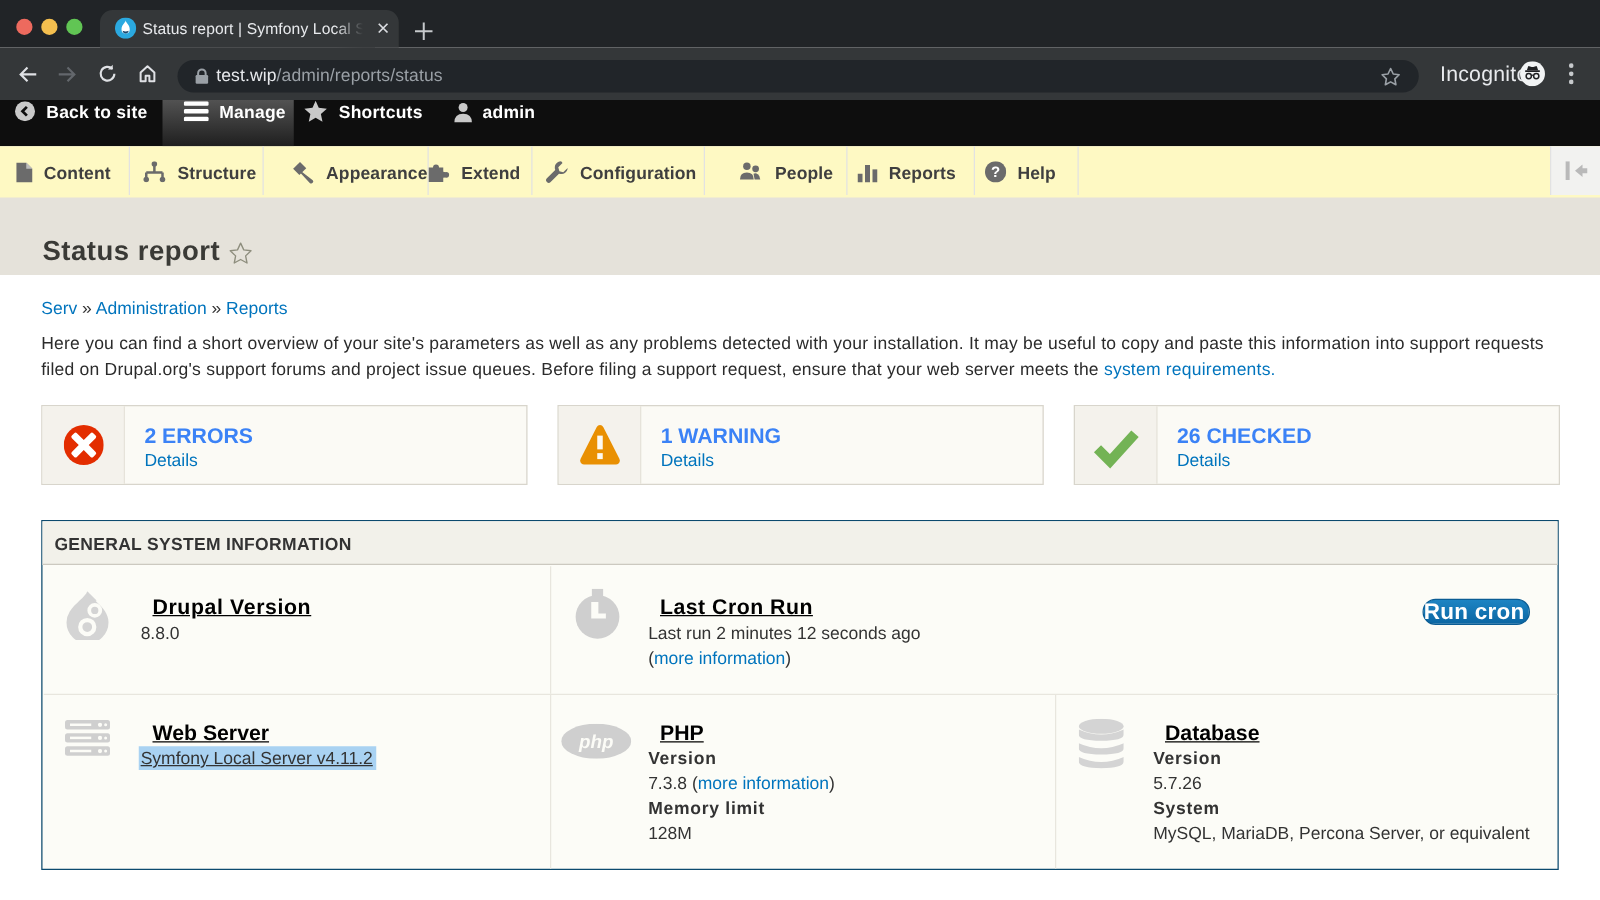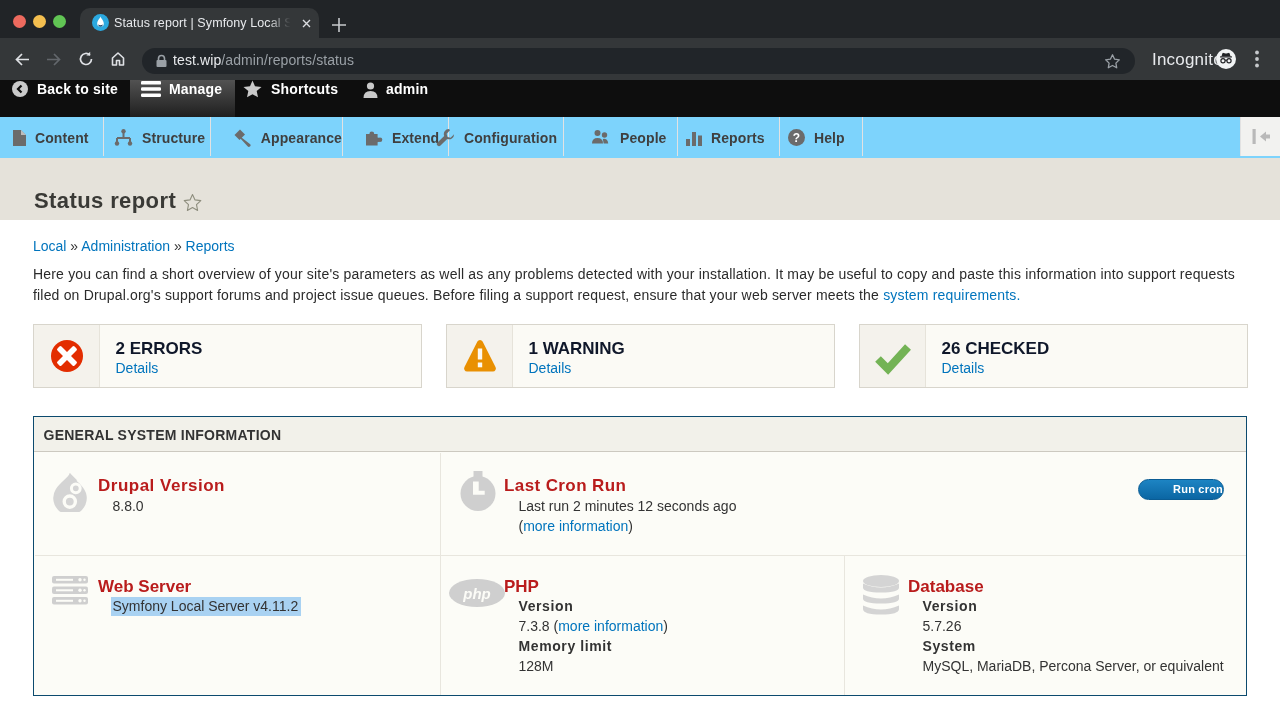--- a/index.html
+++ b/index.html
@@ -18,58 +18,58 @@
 
 
 #urlbar { position:absolute; left:0; top:38px; width:1280px; height:42px; background:#343739; }
 #urlfield { position:absolute; left:142px; top:10px; width:993px; height:26px; background:#212529; border-radius:13px; }
 #urltext { position:absolute; left:31px; top:4px; font-size:14px; color:#e8eaed; letter-spacing:.1px; }
 #urltext .path { color:#9aa0a6; }
 #incognito { position:absolute; left:1152px; top:12px; font-size:17px; color:#e8eaed; letter-spacing:.2px; }
 
 
 #admbar { position:absolute; left:0; top:80px; width:1280px; height:37px; background:#0e0e0e; color:#fff; }
-.admitem { position:absolute; top:0; height:37px; display:flex; align-items:center; padding-bottom:19px; font-size:14px; font-weight:bold; color:#fff; letter-spacing:.2px; }
+.admitem { position:absolute; top:0; height:37px; display:flex; align-items:center; padding-bottom:19px; font-size:14px; font-weight:bold; color:#fff; letter-spacing:.2px;justify-content:center; }
 #manage { background:linear-gradient(180deg,#525252,#1f1f1f); }
 
 
-#menubar { position:absolute; left:0; top:117px; width:1280px; height:52px; background:#7dd3fc; border-bottom:1px solid #aaa9a3; }
+#menubar { position:absolute; left:0; top:117px; width:1280px; height:52px; background:#fef9c3; border-bottom:1px solid #aaa9a3; }
 .mitem { position:absolute; top:0; height:39px; display:flex; align-items:center; padding-top:2px; border-right:1px solid #e2e2e2; font-size:14px; font-weight:bold; color:#3f3f3f; letter-spacing:.1px; }
 .mitem svg { margin-right:9px; }
 #collapse { position:absolute; left:1240px; top:0; width:40px; height:39px; background:#f2f2f0; border-left:1px solid #e2e2e2; }
 
 
 #pagehead { position:absolute; left:0; top:158px; width:1280px; height:62px; background:#e5e2da; }
 #pagetitle { position:absolute; left:34px; top:187.7px; font-size:22px; font-weight:bold; color:#3a3a36; letter-spacing:.4px; }
 
 
 #breadcrumb { position:absolute; left:33px; top:238px; font-size:14px; color:#333; }
 a { color:#0074bd; text-decoration:none; }
 #para { position:absolute; left:33px; top:263.5px; width:1230px; font-size:14px; line-height:21px; color:#2b2b2b; letter-spacing:.18px; }
 
 
 .card { position:absolute; top:324px; width:389px; height:64px; background:#fbfaf5; border:1px solid #d8d5cc; }
 .cicon { position:absolute; left:0; top:0; width:66px; height:62px; background:#f4f2ec; border-right:1px solid #e6e3da; }
-.ctitle { position:absolute; left:81.5px; top:14px; font-size:17px; font-weight:bold; color:#0f172a; }
+.ctitle { position:absolute; left:81.5px; top:14px; font-size:17px; font-weight:bold; color:#3b82f6; }
 .cdetails { position:absolute; left:81.5px; top:34.5px; font-size:14px; }
 
 
 #panel { position:absolute; left:33px; top:416px; width:1214px; height:280px; background:#fcfcf7; border:1px solid #0c4a6e; }
 #phead { position:absolute; left:0; top:0; width:1212px; height:35px; background:#f2f1ea; border-bottom:1px solid #ccc9c0; }
 #phead span { position:absolute; left:9.5px; top:9.5px; font-size:14px; font-weight:bold; color:#333; letter-spacing:.25px; }
 .pcell { position:absolute; }
 .pcell .icon { position:absolute; left:18px; top:20px; }
-.ptitle { position:absolute; left:64px; top:22.5px; font-size:17px; font-weight:bold; color:#b91c1c; }
+.ptitle { position:absolute; left:88px; top:22.5px; font-size:17px; font-weight:bold; color:#000000;text-decoration:underline; }
 .r2 .ptitle { top:20.5px; }
 .pbody { position:absolute; left:78.5px; top:42.5px; font-size:14px; line-height:20px; color:#333; }
 .r2 .pbody { top:40px; }
 .pbody b { letter-spacing:.6px; }
 .vdiv { position:absolute; width:1px; background:#e8e6de; }
-#runcron { position:absolute; left:698px; top:26px; width:86px; height:21px; background:linear-gradient(180deg,#1d84c3,#0b66a3); border:1px solid #0a5c94; border-radius:11px; color:#fff; font-size:11px; font-weight:bold; text-align:right; line-height:19px; letter-spacing:.2px; }
-.sel { background:#a9d2f2; padding:1px 3px 2px 2px; margin-left:-2px; }
+#runcron { position:absolute; left:698px; top:26px; width:86px; height:21px; background:linear-gradient(180deg,#1d84c3,#0b66a3); border:1px solid #0a5c94; border-radius:11px; color:#fff; font-size:18px; font-weight:bold; text-align:left; line-height:19px; letter-spacing:.2px; }
+.sel { background:#a9d2f2; padding:1px 3px 2px 2px; margin-left:-2px;text-decoration:underline; }
 </style>
 </head>
 <body>
 
 <div id="tabbar">
   <div class="tdot" style="left:13px;background:#ed6a5e;"></div>
   <div class="tdot" style="left:33px;background:#f4bf4f;"></div>
   <div class="tdot" style="left:53px;background:#61c554;"></div>
   <div id="tab">
     <svg style="position:absolute;left:12px;top:6px" width="17" height="17" viewBox="0 0 17 17">
@@ -176,21 +176,21 @@
       </svg>
     Structure
   </div>
   <div class="mitem" style="left:211px; width:132px; padding-left:14px;justify-content:flex-end;">
     <svg width="18" height="18" viewBox="0 0 18 18">
         <path d="M0.5 6 L6 0.5 L11 5.5 L5.5 11 Z" fill="#6b6b6b"></path>
         <path d="M7.2 8.2 L16.2 15.2 a1.6 1.6 0 0 1 -2.6 2 L6.2 9.2 Z" fill="#6b6b6b"></path>
       </svg>
     Appearance
   </div>
-  <div class="mitem" style="left:352px; width:97px; padding-left:13px;">
+  <div class="mitem" style="left:329px; width:97px; padding-left:13px;">
     <svg width="18" height="17" viewBox="0 0 18 17">
         <path d="M1 5 H4.4 a2.4 2.4 0 1 1 4.8 0 H12.6 V8.4 a2.4 2.4 0 1 1 0 4.8 V16.5 H1 Z" fill="#6b6b6b"></path>
         <circle cx="15" cy="10.8" r="2.3" fill="#6b6b6b"></circle>
       </svg>
     Extend
   </div>
   <div class="mitem" style="left:424px; width:140px; padding-left:12px;">
     <svg width="19" height="19" viewBox="0 0 19 19">
         <path d="M12.8 1 a5 5 0 0 0 -4.6 6.9 L1.5 14.6 a2.1 2.1 0 0 0 3 3 L11.2 10.9 a5 5 0 0 0 6.9 -4.6 L14.6 9.8 L11.5 8.9 L10.6 5.8 L14 2.3 A5 5 0 0 0 12.8 1 Z" fill="#6b6b6b"></path>
       </svg>
@@ -227,21 +227,21 @@
       </svg>
   </div>
 </div>
 
 <div id="pagehead"></div>
 <div id="pagetitle">Status report</div>
 <svg class="abs" style="left:183px;top:193px" width="19" height="19" viewBox="0 0 19 19">
     <path d="M9.5 1.5 L12 6.9 L17.8 7.6 L13.5 11.7 L14.6 17.4 L9.5 14.6 L4.4 17.4 L5.5 11.7 L1.2 7.6 L7 6.9 Z" stroke="#8e8e7e" stroke-width="1.1" fill="none" stroke-linejoin="round"></path>
   </svg>
 
-<div id="breadcrumb"><a href="#">Local</a> <span>»</span> <a href="#">Administration</a> <span>»</span> <a href="#">Reports</a></div>
+<div id="breadcrumb"><a href="#">Serv</a> <span>»</span> <a href="#">Administration</a> <span>»</span> <a href="#">Reports</a></div>
 
 <div id="para">Here you can find a short overview of your site's parameters as well as any problems detected with your installation. It may be useful to copy and paste this information into support requests<br>filed on Drupal.org's support forums and project issue queues. Before filing a support request, ensure that your web server meets the <a href="#">system requirements.</a></div>
 
 <div class="card" style="left:33px;">
   <div class="cicon">
     <svg style="position:absolute;left:17px;top:15px" width="32" height="32" viewBox="0 0 32 32">
       <circle cx="16" cy="16" r="16" fill="#e32d00"></circle>
       <path d="M16 12 L21.5 6.5 a1.5 1.5 0 0 1 2.1 0 l1.9 1.9 a1.5 1.5 0 0 1 0 2.1 L20 16 l5.5 5.5 a1.5 1.5 0 0 1 0 2.1 l-1.9 1.9 a1.5 1.5 0 0 1 -2.1 0 L16 20 l-5.5 5.5 a1.5 1.5 0 0 1 -2.1 0 l-1.9 -1.9 a1.5 1.5 0 0 1 0 -2.1 L12 16 L6.5 10.5 a1.5 1.5 0 0 1 0 -2.1 l1.9 -1.9 a1.5 1.5 0 0 1 2.1 0 Z" fill="#fff"></path>
     </svg>
   </div>

